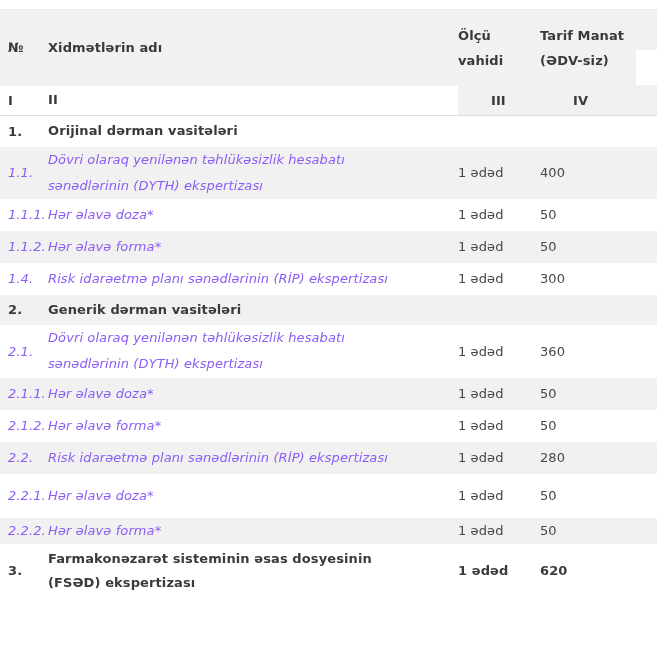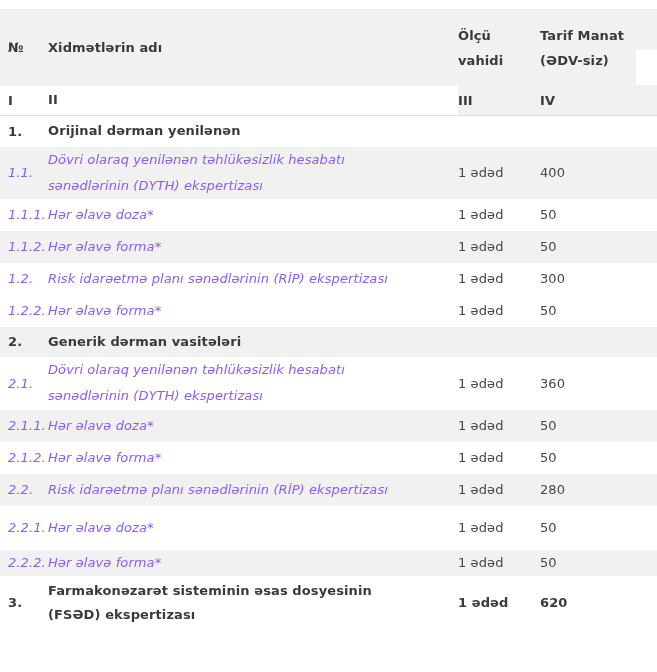--- a/index.html
+++ b/index.html
@@ -24,21 +24,21 @@
   }
   .c1{padding-left:8px}
   .c2{padding-right:30px;line-height:26px}
   
   tr.head{height:76px;background:#f1f1f1;border-top:1px solid #e9e9e9;}
   tr.head th{font-weight:700;color:#3a3a3a;line-height:25px;}
   tr.head .c4{padding-right:28px}
   
   tr.numerals{height:30px;}
   tr.numerals td{font-weight:700;color:#3a3a3a;background:#ffffff;}
-  tr.numerals td.c3,tr.numerals td.c4{background:#f1f1f1;}
+  tr.numerals td.c3,tr.numerals td.c4{background:#f1f1f1;padding-left:33px;}
   
   tr.row td{background:#ffffff;}
   tr.row.shaded td{background:#f1f1f1;}
   tr.row.first td{border-top:1px solid #dedede;}
   tr.section td{font-weight:700;color:#3a3a3a;}
   tr.item td.c1,tr.item td.c2{font-style:italic;color:#8b5cf6;}
   tr.item td.c3,tr.item td.c4{color:#474747;}
   tr.bold-values td{font-weight:700;color:#3a3a3a;font-style:normal;}
   tr.bold-values td.c2{line-height:24px;margin-left:24px;}
   
@@ -71,21 +71,21 @@
         <td class="c1">I</td>
         <td class="c2">II</td>
         <td class="c3">III</td>
         <td class="c4">IV</td>
       </tr>
     </thead>
     <tbody id="table-body">
 
     <tr class="row section first" style="height: 31px;">
           <td class="c1">1.</td>
-          <td class="c2">Orijinal dərman yenilənən</td>
+          <td class="c2">Orijinal dərman vasitələri</td>
           <td class="c3"></td>
           <td class="c4"></td>
         </tr>
         <tr class="row item shaded" style="height: 52px;">
           <td class="c1">1.1.</td>
           <td class="c2">Dövri olaraq yenilənən təhlükəsizlik hesabatı sənədlərinin (DYTH) ekspertizası</td>
           <td class="c3">1 ədəd</td>
           <td class="c4">400</td>
         </tr>
         <tr class="row item" style="height: 32px;">
@@ -94,30 +94,24 @@
           <td class="c3">1 ədəd</td>
           <td class="c4">50</td>
         </tr>
         <tr class="row item shaded" style="height: 32px;">
           <td class="c1">1.1.2.</td>
           <td class="c2">Hər əlavə forma*</td>
           <td class="c3">1 ədəd</td>
           <td class="c4">50</td>
         </tr>
         <tr class="row item" style="height: 32px;">
-          <td class="c1">1.2.</td>
+          <td class="c1">1.4.</td>
           <td class="c2">Risk idarəetmə planı sənədlərinin (RİP) ekspertizası</td>
           <td class="c3">1 ədəd</td>
           <td class="c4">300</td>
-        </tr>
-        <tr class="row item" style="height: 32px;">
-          <td class="c1">1.2.2.</td>
-          <td class="c2">Hər əlavə forma*</td>
-          <td class="c3">1 ədəd</td>
-          <td class="c4">50</td>
         </tr>
         <tr class="row section shaded" style="height: 30px;">
           <td class="c1">2.</td>
           <td class="c2">Generik dərman vasitələri</td>
           <td class="c3"></td>
           <td class="c4"></td>
         </tr>
         <tr class="row item" style="height: 53px;">
           <td class="c1">2.1.</td>
           <td class="c2">Dövri olaraq yenilənən təhlükəsizlik hesabatı sənədlərinin (DYTH) ekspertizası</td>

